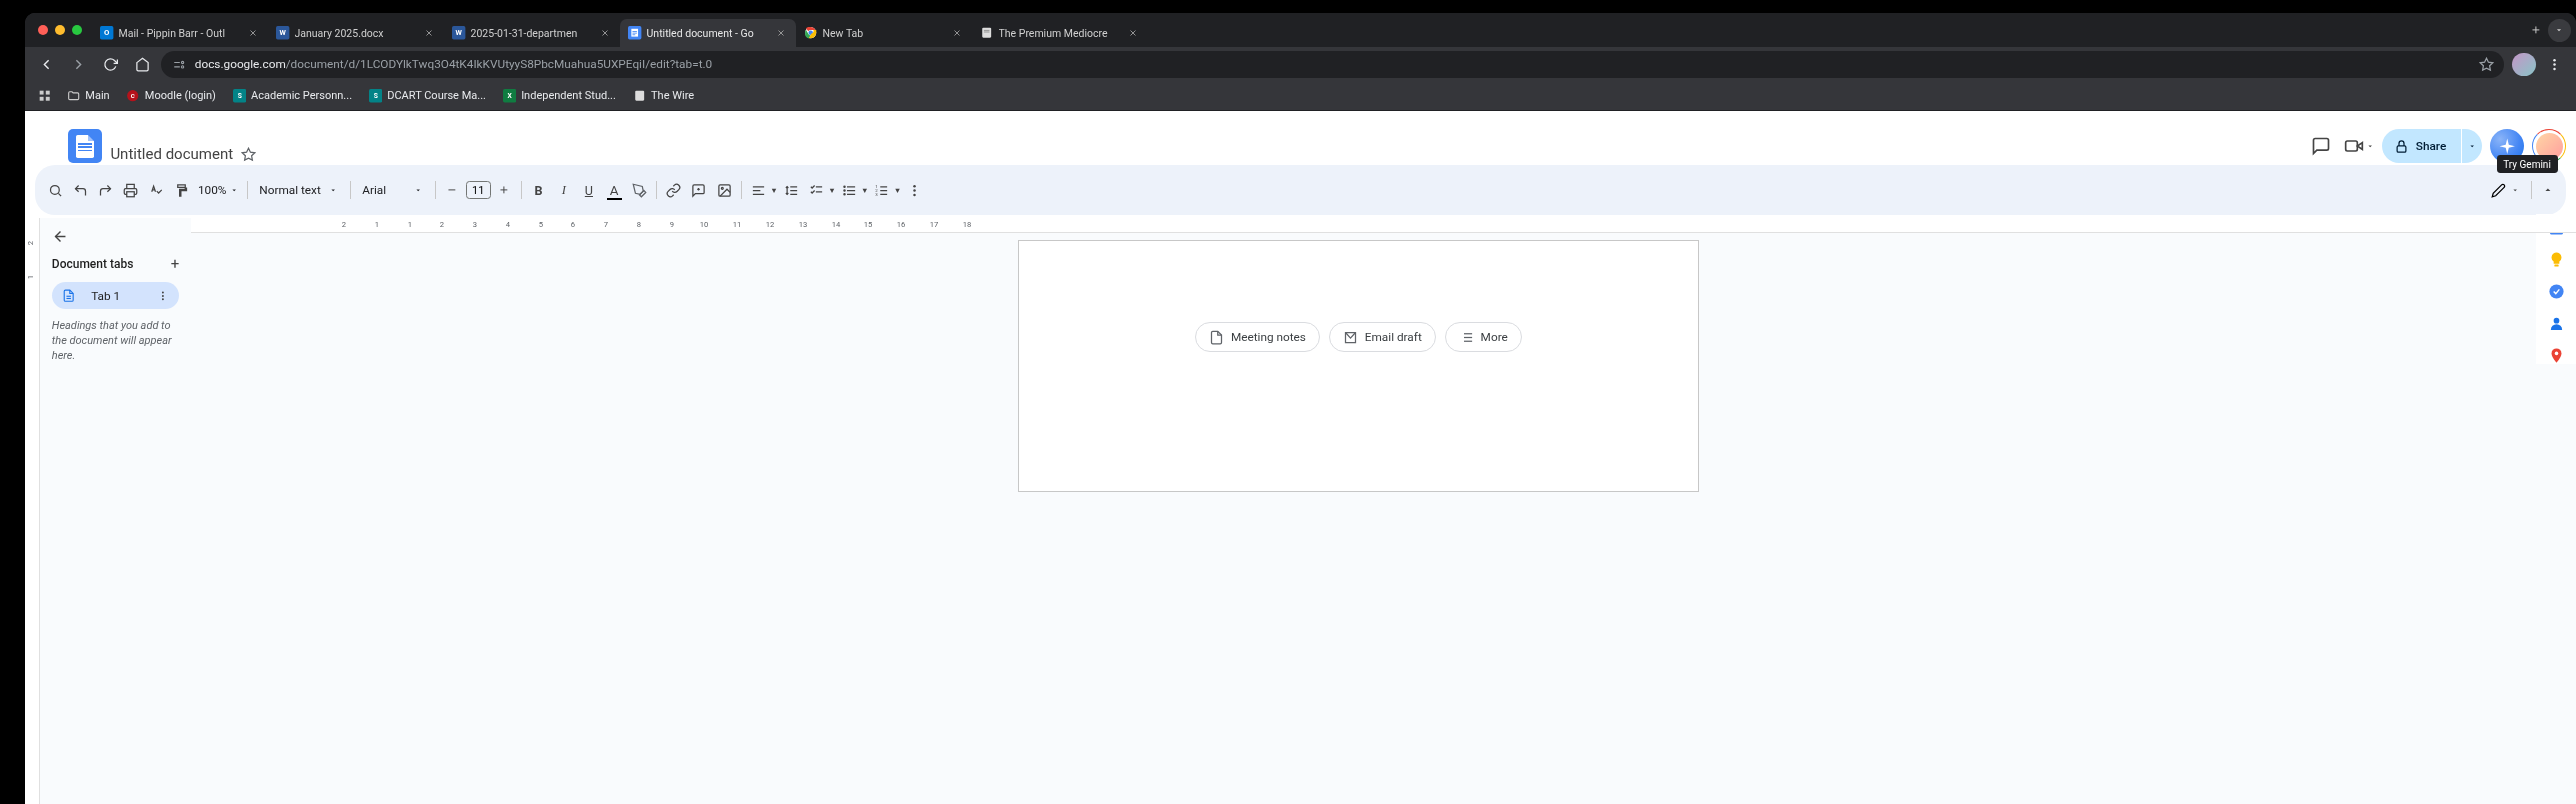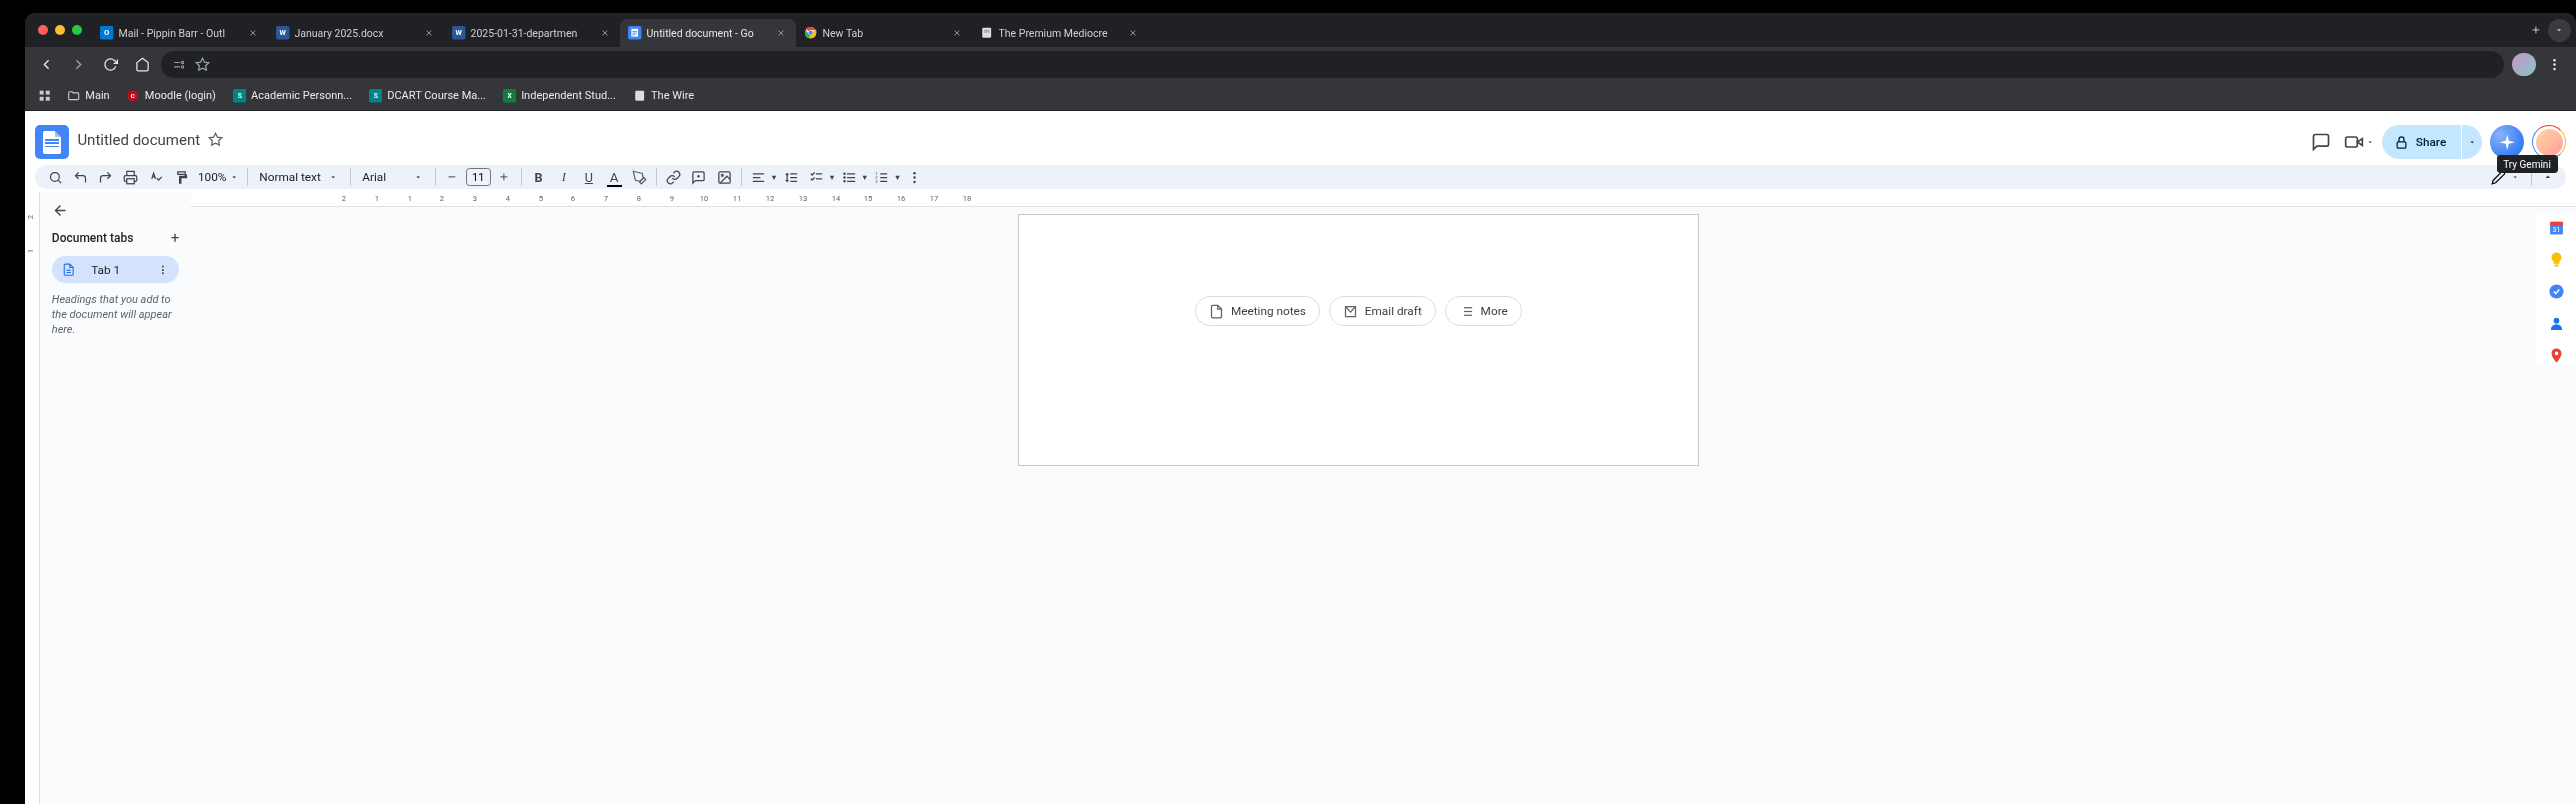--- a/index.html
+++ b/index.html
@@ -42,21 +42,21 @@
 
 .bookmarks { height: 30px; background: #35363a; display: flex; align-items: center; padding: 0 8.4px; gap: 3.4px; border-bottom: 0.8px solid #202124;}
 .bm-apps { width: 23.5px; height: 23.5px; color: #ccc; display:flex;align-items:center;justify-content:center; cursor:pointer;}
 .bookmark { display: flex; align-items: center; gap: 5px; padding: 3.4px 6.7px; color: #e8eaed; font-size: 11px; border-radius: 3.4px; cursor:pointer;}
 .bookmark .bm-icon { width: 13.4px; height: 13.4px; flex-shrink:0;display:flex;align-items:center;justify-content:center;}
 
 
 .docs-app { flex: 1; background: #fff; display: flex; flex-direction: column; position: relative; }
 
 
-.docs-header { height: 52px; display: flex; align-items: center; padding: 5px 10px 0 10px; gap: 8.4px; }
+.docs-header { height: 52px; display: flex; align-items: flex-end; padding: 5px 10px 0 10px; gap: 8.4px; margin-left: 33px; }
 .docs-logo { width: 34px; height: 34px; background: #4285f4; border-radius: 5px; display:flex;align-items:center;justify-content:center; cursor:pointer; margin-top:5px;}
 .docs-logo-inner{width:18.5px;height:23.5px;background:#fff;border-radius:1.7px;position:relative;}
 .docs-logo-inner::before{content:'';position:absolute;right:0;top:0;width:0;height:0;border-left:6.7px solid #a1c2fa;border-top:6.7px solid #4285f4;}
 .docs-logo-lines{position:absolute;left:2.5px;right:2.5px;top:8.4px;}
 .docs-logo-lines div{height:1.7px;background:#4285f4;margin-bottom:1.7px;}
 .docs-titlearea{display:flex;flex-direction:column;gap:1.7px;}
 .docs-title-row{display:flex;align-items:center;gap:8.4px;}
 .docs-title { font-size: 15px; color: #444; }
 .docs-star { color: #5f6368; cursor:pointer;}
 .docs-menus { display: flex; gap: 1.7px; }
@@ -69,21 +69,21 @@
 .share-caret{height:34px;width:20px;background:#c2e7ff;border-radius:0 17px 17px 0;display:flex;align-items:center;justify-content:center;cursor:pointer;margin-left:0.8px;color:#001d35;}
 .share-group{display:flex;align-items:center;}
 .gemini-btn { width: 34px; height: 34px; border-radius: 50%; background: radial-gradient(circle at 30% 30%, #8ab4f8, #4285f4 60%, #1a73e8); display:flex;align-items:center;justify-content:center; cursor:pointer;}
 .gemini-spark{color:#fff;}
 .acct-avatar { width: 34px; height: 34px; border-radius: 50%; border:1.7px solid #34a853; border-right-color:#fbbc04;border-top-color:#ea4335;border-left-color:#4285f4; display:flex;align-items:center;justify-content:center; cursor:pointer; overflow:hidden;}
 .acct-avatar-inner{width:27px;height:27px;border-radius:50%;background:linear-gradient(135deg,#ffd6a5,#ff9e9e);}
 
 .tooltip { position: absolute; right: 18.5px; top: 44px; background: #202124; color: #fff; font-size: 10px; padding: 3.4px 6.7px; border-radius: 3.4px; z-index:20;}
 
 
-.docs-toolbar { height: 24px; margin: 1.7px 10px 0 10px; background: #edf2fa; border-radius: 20px; display: flex; align-items: center; padding: 0 8.4px; gap: 1.7px; position:relative;}
+.docs-toolbar { height: 50px; margin: 1.7px 10px 0 10px; background: #edf2fa; border-radius: 20px; display: flex; align-items: center; padding: 0 8.4px; gap: 1.7px; position:relative;}
 .tool-sep{width:0.8px;height:18.5px;background:#c7c7c7;margin:0 3.4px;}
 .tool-btn { min-width: 23.5px; height: 23.5px; color: #444; display:flex;align-items:center;justify-content:center; cursor:pointer; padding:0 1.7px; border-radius:3.4px;}
 .zoom-sel{display:flex;align-items:center;font-size:11.8px;color:#202124;cursor:pointer;gap:3.4px;padding:0 3.4px;}
 .style-sel{display:flex;align-items:center;font-size:11.8px;color:#202124;cursor:pointer;gap:8.4px;padding:0 6.7px;min-width:92px;justify-content:space-between;}
 .font-sel{display:flex;align-items:center;font-size:11.8px;color:#202124;cursor:pointer;gap:8.4px;padding:0 6.7px;min-width:74px;justify-content:space-between;}
 .fontsize-box{width:25px;height:18.5px;border:0.8px solid #747775;border-radius:3.4px;font-size:11px;display:flex;align-items:center;justify-content:center;cursor:text;}
 .bold{font-weight:bold;font-size:12.6px;}
 .italic{font-style:italic;font-size:12.6px;font-family:serif;}
 .underline{text-decoration:underline;font-size:12.6px;}
 .text-color{position:relative;}
@@ -280,20 +280,21 @@
       </div>
     <div class="addr-bar">
       <div class="site-info">
           <svg width="13.4" height="13.4" viewBox="0 0 24 24" fill="none" stroke="currentColor" stroke-width="2">
             <line x1="4" y1="8" x2="14" y2="8"></line>
             <line x1="4" y1="16" x2="14" y2="16"></line>
             <circle cx="19" cy="8" r="2"></circle>
             <circle cx="19" cy="16" r="2"></circle>
           </svg>
         </div>
+      <div class="url-text"><span class="url-host">docs.google.com</span><span class="url-path">/document/d/1LCODYlkTwq3O4tK4IkKVUtyyS8PbcMuahua5UXPEqiI/edit?tab=t.0</span></div>
       <div class="addr-star">
           <svg width="15" height="15" viewBox="0 0 24 24" fill="none" stroke="currentColor" stroke-width="2">
             <polygon points="12 2 15.09 8.26 22 9.27 17 14.14 18.18 21.02 12 17.77 5.82 21.02 7 14.14 2 9.27 8.91 8.26 12 2"></polygon>
           </svg>
         </div>
     </div>
     <div class="profile-avatar"></div>
     <div class="chrome-menu">
         <svg width="15" height="15" viewBox="0 0 24 24" fill="currentColor">
           <circle cx="12" cy="5" r="2"></circle>

